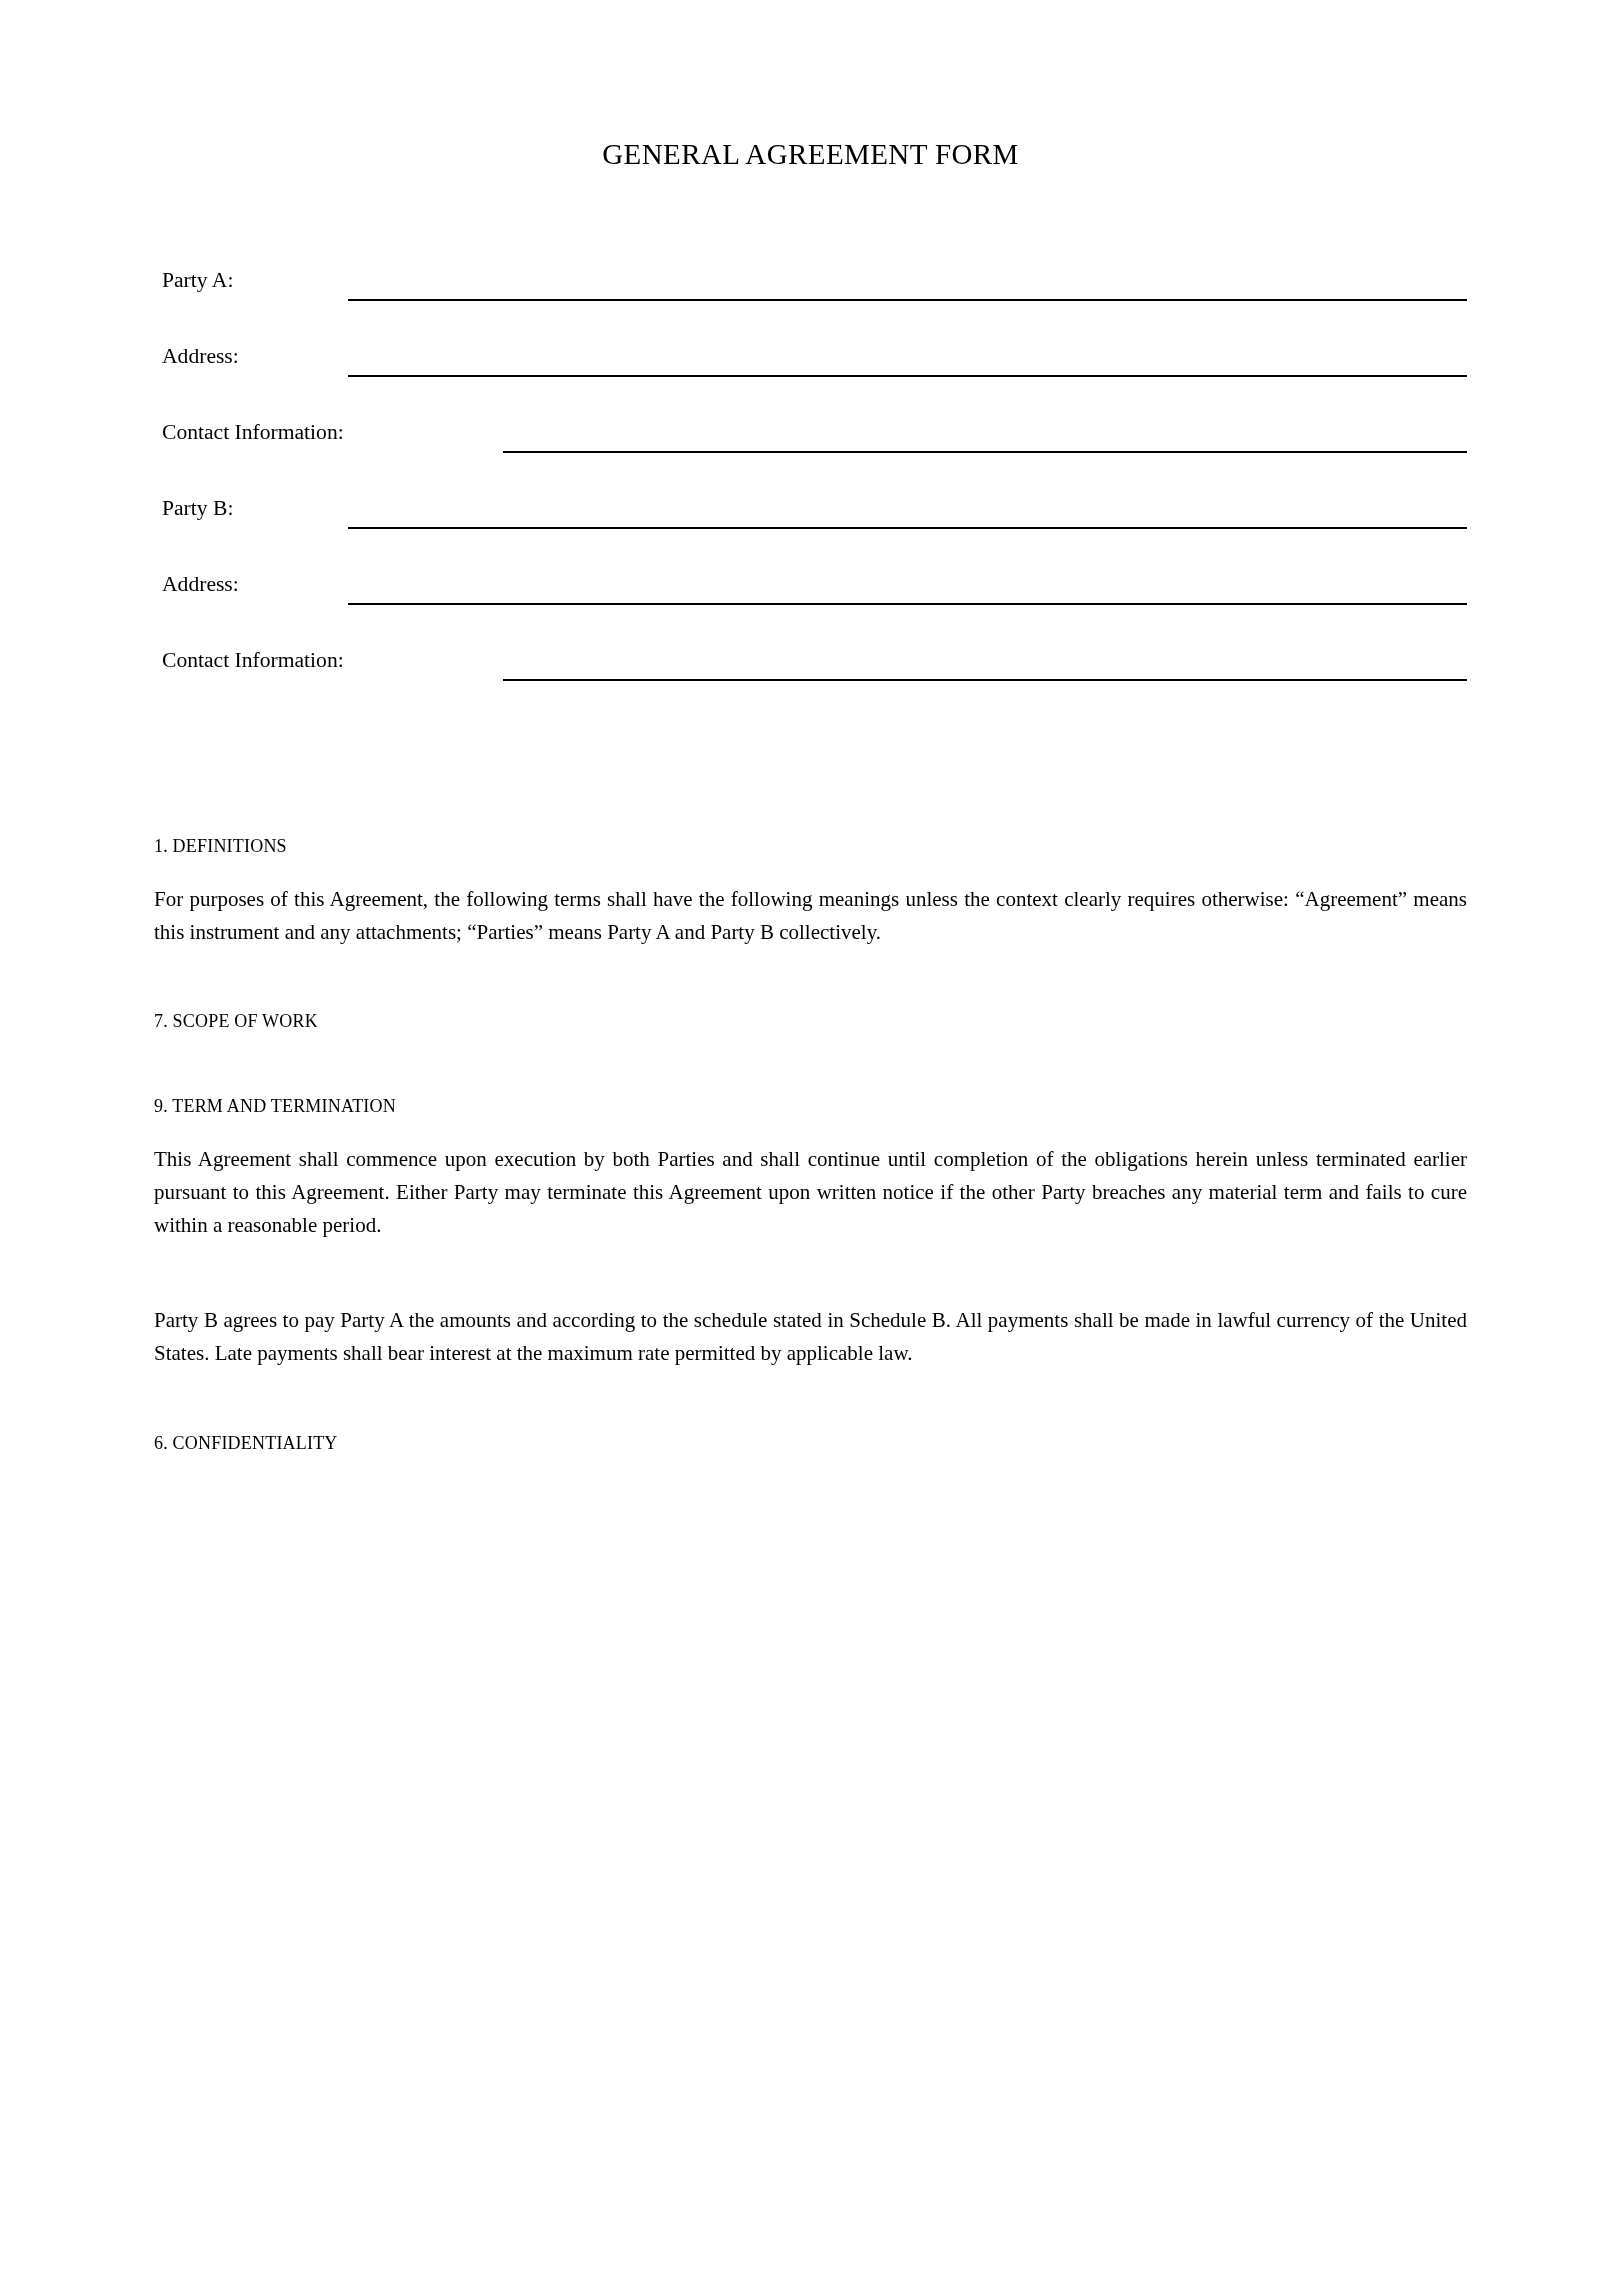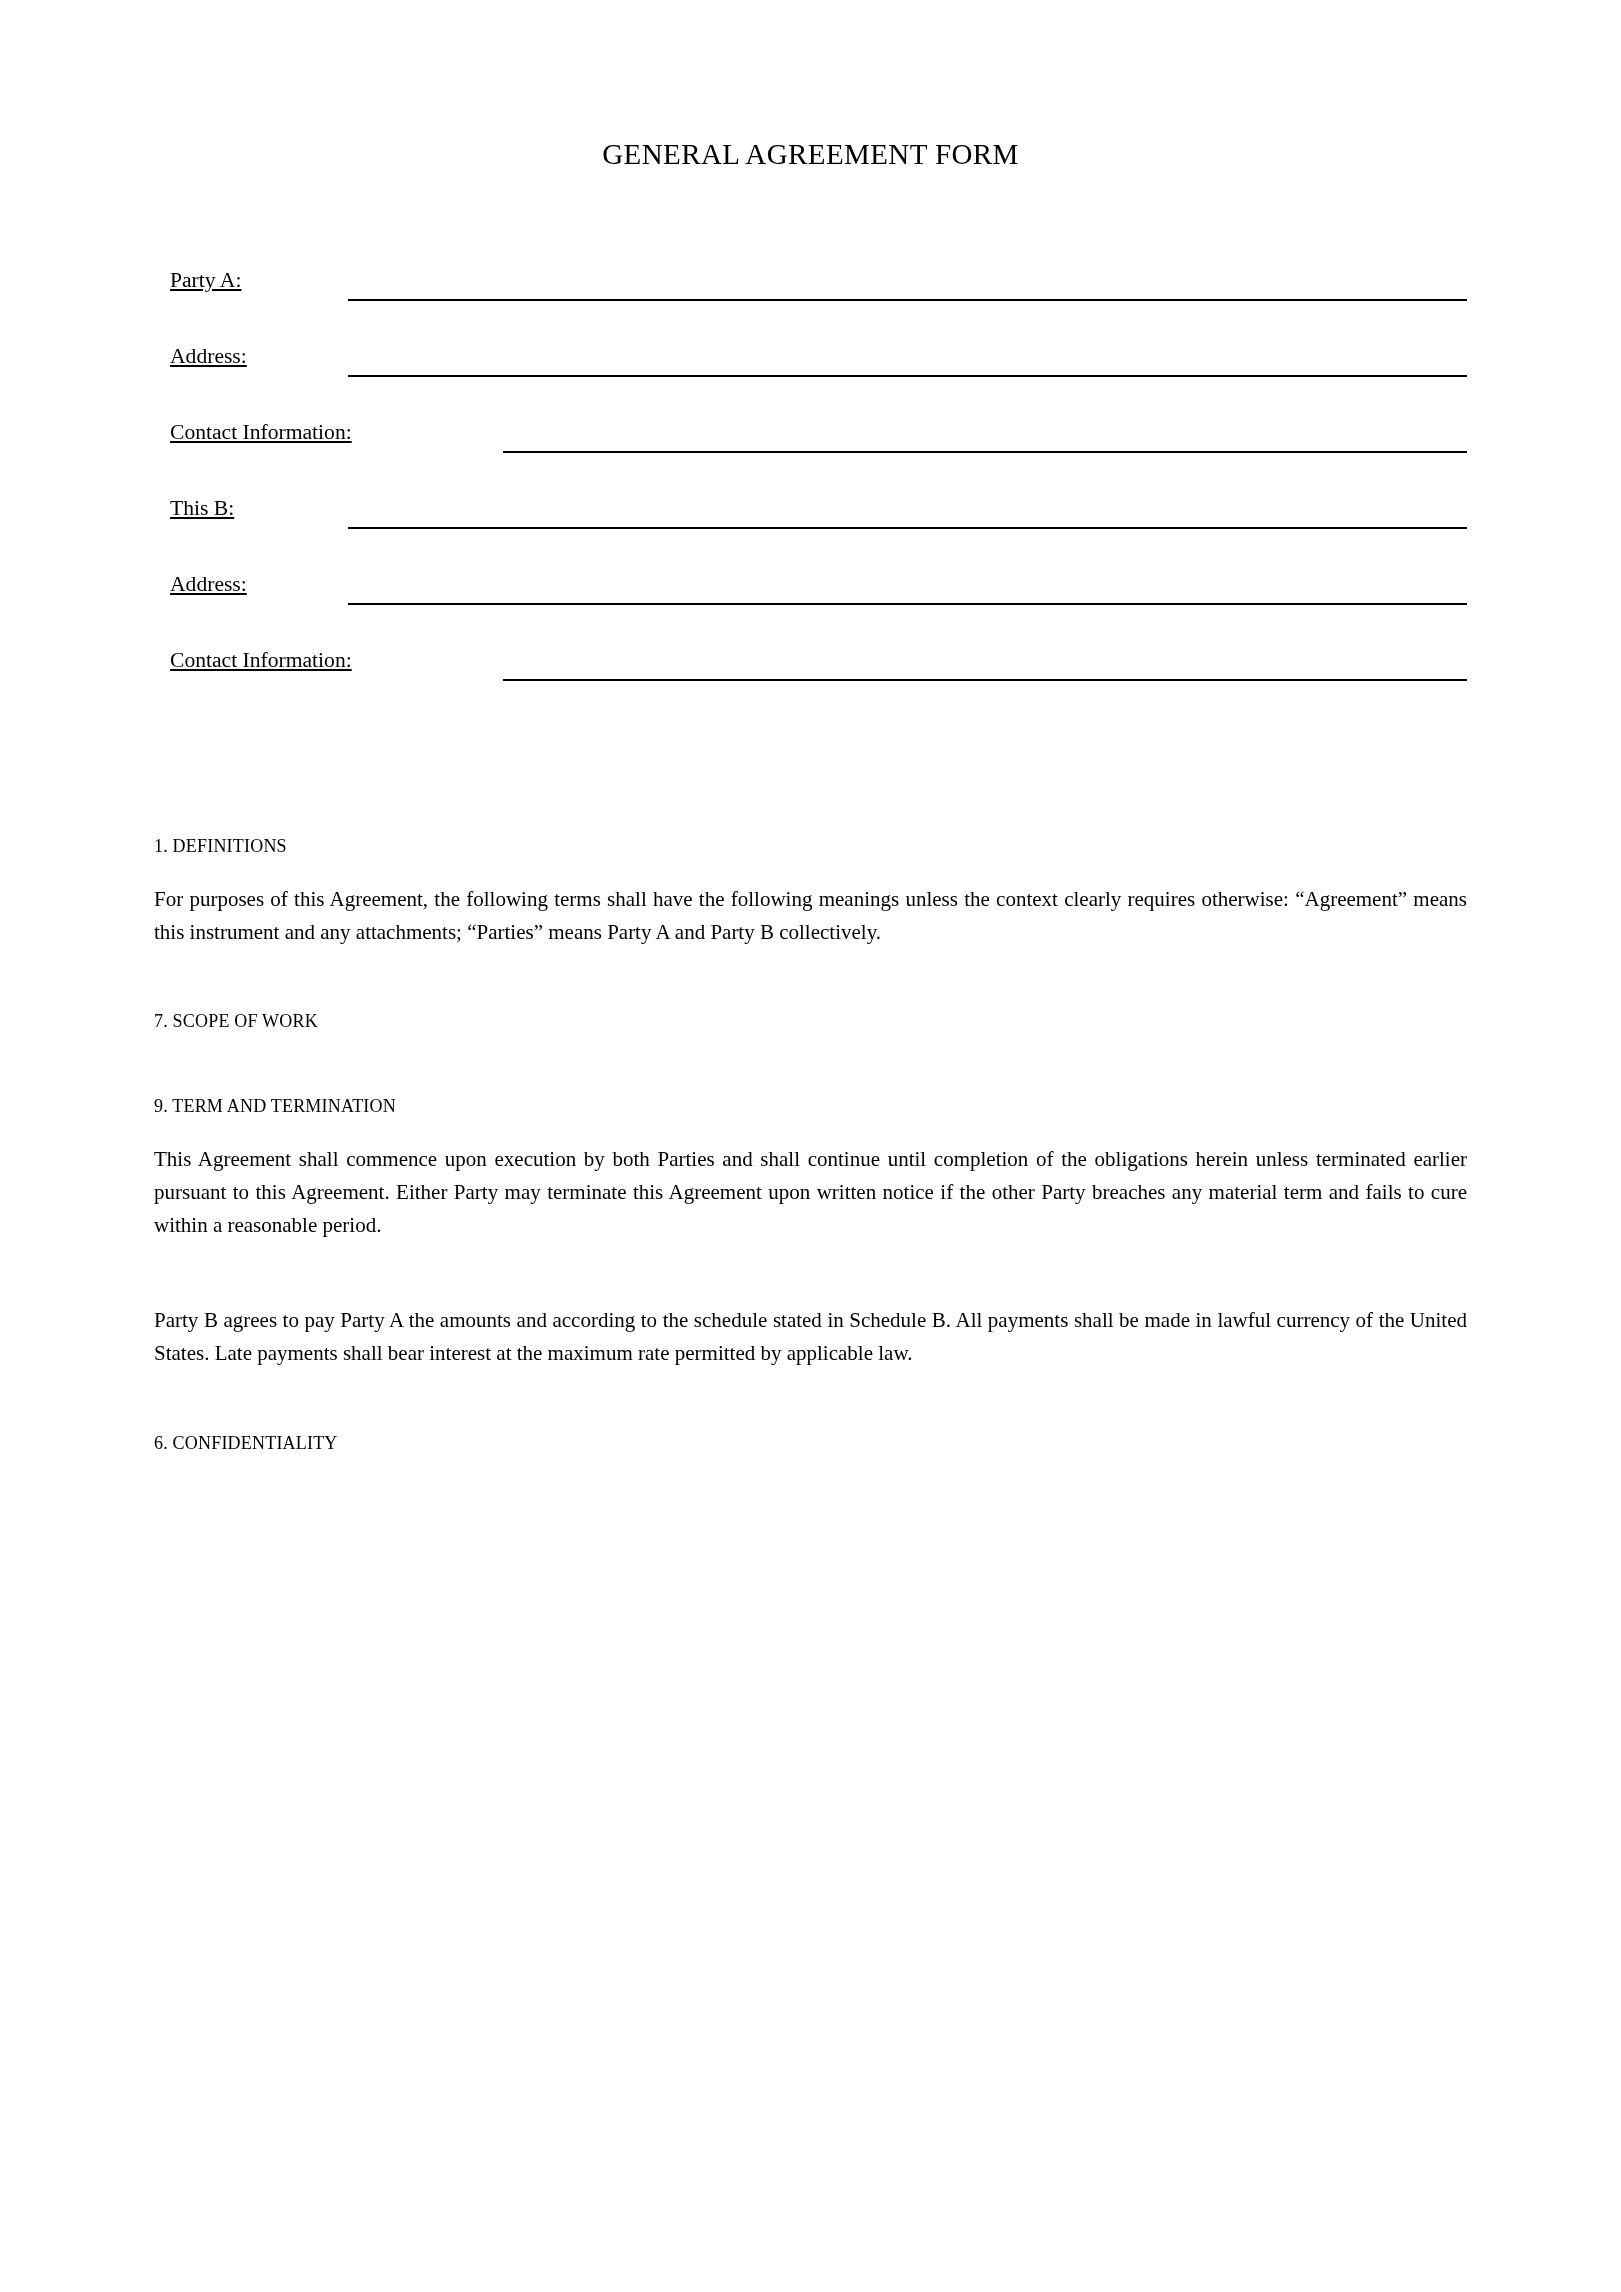--- a/index.html
+++ b/index.html
@@ -49,26 +49,25 @@
     margin-top: 98px;
   }
 
   .form-row {
     position: relative;
     height: 76px;
   }
 
   .form-label {
     position: absolute;
-    left: 16px;
+    left: 8px;
     top: 0;
     font-size: 21.6px;
     line-height: 1.0;
     white-space: nowrap;
-    text-decoration: underline;
   }
 
   .form-rule {
     position: absolute;
     top: 29px;
     right: 0;
     height: 0;
     border-bottom: 2.9px solid #000000;
   }
 
@@ -125,21 +124,21 @@
         </div>
         <div class="form-row">
           <span class="form-label">Address:</span>
           <span class="form-rule short-label"></span>
         </div>
         <div class="form-row">
           <span class="form-label">Contact Information:</span>
           <span class="form-rule long-label"></span>
         </div>
         <div class="form-row">
-          <span class="form-label">This B:</span>
+          <span class="form-label">Party B:</span>
           <span class="form-rule short-label"></span>
         </div>
         <div class="form-row">
           <span class="form-label">Address:</span>
           <span class="form-rule short-label"></span>
         </div>
         <div class="form-row">
           <span class="form-label">Contact Information:</span>
           <span class="form-rule long-label"></span>
         </div>

